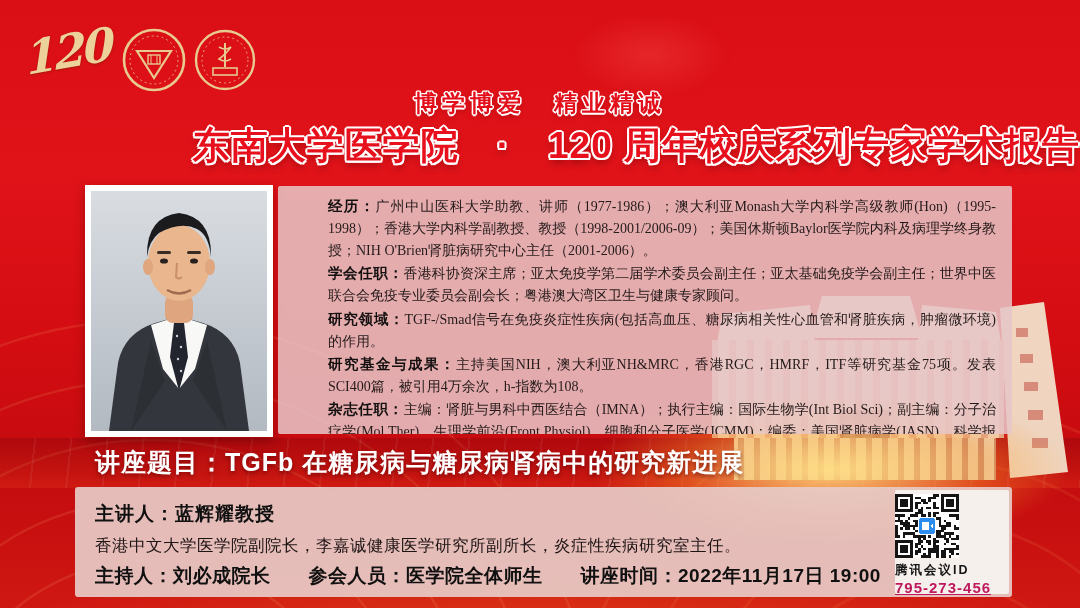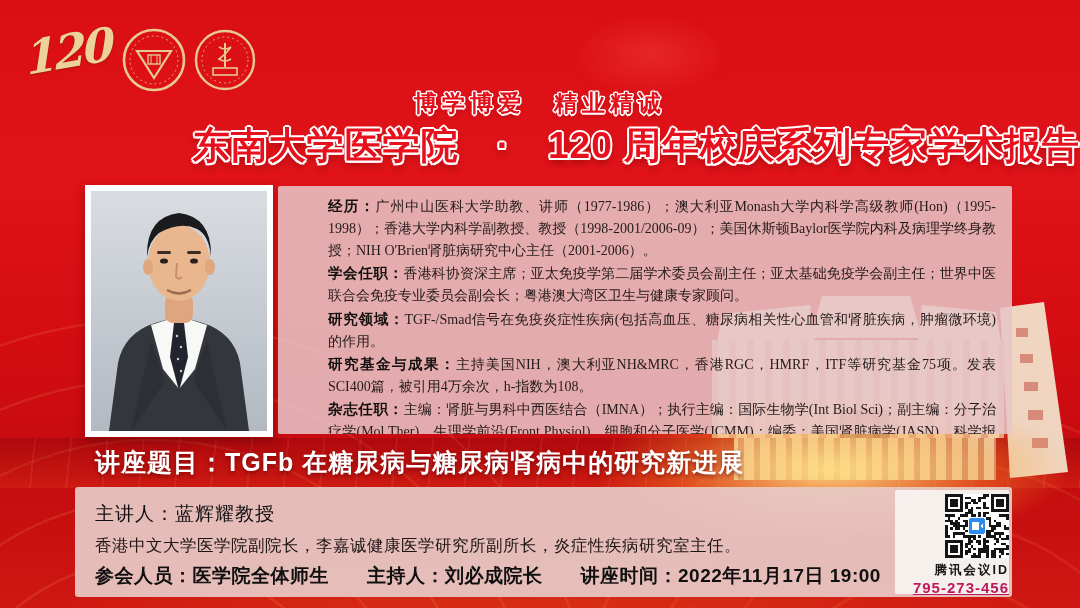--- a/index.html
+++ b/index.html
@@ -46,27 +46,27 @@
   .bio p{ font:14px/1.58 "Liberation Serif", serif; color:#241a1a; text-align:justify;margin-left:34px;}
   .bio b{ font-family:"Liberation Sans", sans-serif; font-size:14.5px; color:#141010; letter-spacing:.5px;}
 
   
   .lecture{ left:95px; top:446px; z-index:4; font-size:25px; font-weight:800; color:#fff;
     letter-spacing:1px; text-shadow:0 2px 4px rgba(90,0,0,.65); white-space:nowrap;}
 
   
   .footer{ left:75px; top:487px; width:937px; height:110px; z-index:6; border-radius:3px;
     background:rgba(231,203,199,.92); overflow:hidden;}
-  .f-row1{ position:absolute; left:20px; top:14px; font-size:19px; font-weight:400; color:#101010; letter-spacing:1px;}
+  .f-row1{ position:absolute; left:20px; top:14px; font-size:19px; font-weight:700; color:#101010; letter-spacing:1px;}
   .f-row2{ position:absolute; left:20px; top:48px; font:16.5px "Liberation Serif", serif; color:#1d1414; letter-spacing:.5px;}
   .f-row3{ position:absolute; left:20px; top:76px; display:flex; gap:38px; font-size:19px; font-weight:800; color:#101010; letter-spacing:.5px; white-space:nowrap;}
 
   
   .qr-card{ position:absolute; right:3px; top:3px; width:114px; height:104px; border-radius:2px;
-    background:rgba(247,241,239,.96); text-align:right;}
+    background:rgba(247,241,239,.96); text-align:left;}
   .qr-card svg.qr{ width:64px; height:64px; margin-top:4px; }
   .qr-label{ font-size:12.5px; font-weight:800; color:#151515; letter-spacing:2px; margin-top:0;}
   .qr-id{ font-size:15px; font-weight:800; color:#be185d; letter-spacing:1px;text-decoration:underline;}
 </style>
 </head>
 <body>
 
 <div class="poster">
 
   <svg class="abs arcs" viewBox="0 0 1080 608">
@@ -184,22 +184,22 @@
   <div class="abs lecture">
     <span>讲座题目：</span><span>TGFb 在糖尿病与糖尿病肾病中的研究新进展</span>
   </div>
 
   <div class="abs footer">
     <div class="f-row1">
       <span>主讲人：</span><span>蓝辉耀教授</span>
     </div>
     <div class="f-row2">香港中文大学医学院副院长，李嘉诚健康医学研究所副所长，炎症性疾病研究室主任。</div>
     <div class="f-row3">
+      <span><span>主持人：</span><span>刘必成院长</span></span>
       <span><span>参会人员：</span><span>医学院全体师生</span></span>
-      <span><span>主持人：</span><span>刘必成院长</span></span>
       <span><span>讲座时间：</span><span>2022年11月17日 19:00</span></span>
     </div>
 
     <div class="qr-card">
       <svg class="qr" viewBox="0 0 25 25" shape-rendering="crispEdges">
         <rect width="25" height="25" fill="#fff"></rect>
         <path id="qr-mods" fill="#151515" d="M15 0h1v1h-1zM16 0h1v1h-1zM8 1h1v1h-1zM9 1h1v1h-1zM13 1h1v1h-1zM14 1h1v1h-1zM15 1h1v1h-1zM10 2h1v1h-1zM11 2h1v1h-1zM13 2h1v1h-1zM8 3h1v1h-1zM9 3h1v1h-1zM11 3h1v1h-1zM12 3h1v1h-1zM15 3h1v1h-1zM8 4h1v1h-1zM15 4h1v1h-1zM8 5h1v1h-1zM10 5h1v1h-1zM12 5h1v1h-1zM13 5h1v1h-1zM15 5h1v1h-1zM16 5h1v1h-1zM9 6h1v1h-1zM10 6h1v1h-1zM8 7h1v1h-1zM9 7h1v1h-1zM10 7h1v1h-1zM13 7h1v1h-1zM15 7h1v1h-1zM16 7h1v1h-1zM0 8h1v1h-1zM1 8h1v1h-1zM2 8h1v1h-1zM3 8h1v1h-1zM6 8h1v1h-1zM7 8h1v1h-1zM8 8h1v1h-1zM10 8h1v1h-1zM11 8h1v1h-1zM13 8h1v1h-1zM15 8h1v1h-1zM21 8h1v1h-1zM22 8h1v1h-1zM23 8h1v1h-1zM24 8h1v1h-1zM1 9h1v1h-1zM5 9h1v1h-1zM16 9h1v1h-1zM17 9h1v1h-1zM24 9h1v1h-1zM0 10h1v1h-1zM1 10h1v1h-1zM2 10h1v1h-1zM4 10h1v1h-1zM7 10h1v1h-1zM8 10h1v1h-1zM17 10h1v1h-1zM19 10h1v1h-1zM2 11h1v1h-1zM3 11h1v1h-1zM4 11h1v1h-1zM5 11h1v1h-1zM8 11h1v1h-1zM17 11h1v1h-1zM20 11h1v1h-1zM21 11h1v1h-1zM0 12h1v1h-1zM3 12h1v1h-1zM4 12h1v1h-1zM5 12h1v1h-1zM6 12h1v1h-1zM7 12h1v1h-1zM8 12h1v1h-1zM17 12h1v1h-1zM18 12h1v1h-1zM19 12h1v1h-1zM20 12h1v1h-1zM21 12h1v1h-1zM23 12h1v1h-1zM0 13h1v1h-1zM2 13h1v1h-1zM4 13h1v1h-1zM5 13h1v1h-1zM7 13h1v1h-1zM18 13h1v1h-1zM19 13h1v1h-1zM23 13h1v1h-1zM24 13h1v1h-1zM0 14h1v1h-1zM8 14h1v1h-1zM16 14h1v1h-1zM17 14h1v1h-1zM18 14h1v1h-1zM0 15h1v1h-1zM3 15h1v1h-1zM4 15h1v1h-1zM5 15h1v1h-1zM6 15h1v1h-1zM7 15h1v1h-1zM16 15h1v1h-1zM17 15h1v1h-1zM19 15h1v1h-1zM20 15h1v1h-1zM21 15h1v1h-1zM22 15h1v1h-1zM0 16h1v1h-1zM1 16h1v1h-1zM3 16h1v1h-1zM7 16h1v1h-1zM8 16h1v1h-1zM9 16h1v1h-1zM10 16h1v1h-1zM11 16h1v1h-1zM13 16h1v1h-1zM16 16h1v1h-1zM17 16h1v1h-1zM18 16h1v1h-1zM19 16h1v1h-1zM21 16h1v1h-1zM24 16h1v1h-1zM9 17h1v1h-1zM11 17h1v1h-1zM15 17h1v1h-1zM19 17h1v1h-1zM20 17h1v1h-1zM22 17h1v1h-1zM23 17h1v1h-1zM24 17h1v1h-1zM9 18h1v1h-1zM10 18h1v1h-1zM12 18h1v1h-1zM13 18h1v1h-1zM15 18h1v1h-1zM16 18h1v1h-1zM20 18h1v1h-1zM8 19h1v1h-1zM9 19h1v1h-1zM13 19h1v1h-1zM15 19h1v1h-1zM19 19h1v1h-1zM22 19h1v1h-1zM23 19h1v1h-1zM8 20h1v1h-1zM10 20h1v1h-1zM15 20h1v1h-1zM16 20h1v1h-1zM24 20h1v1h-1zM9 21h1v1h-1zM11 21h1v1h-1zM13 21h1v1h-1zM14 21h1v1h-1zM15 21h1v1h-1zM16 21h1v1h-1zM19 21h1v1h-1zM20 21h1v1h-1zM21 21h1v1h-1zM22 21h1v1h-1zM23 21h1v1h-1zM24 21h1v1h-1zM8 22h1v1h-1zM9 22h1v1h-1zM13 22h1v1h-1zM14 22h1v1h-1zM15 22h1v1h-1zM16 22h1v1h-1zM18 22h1v1h-1zM19 22h1v1h-1zM21 22h1v1h-1zM22 22h1v1h-1zM8 23h1v1h-1zM11 23h1v1h-1zM13 23h1v1h-1zM16 23h1v1h-1zM18 23h1v1h-1zM19 23h1v1h-1zM22 23h1v1h-1zM24 23h1v1h-1zM10 24h1v1h-1zM11 24h1v1h-1zM12 24h1v1h-1zM13 24h1v1h-1zM16 24h1v1h-1zM18 24h1v1h-1zM19 24h1v1h-1zM21 24h1v1h-1z"></path>
         <g fill="none" stroke="#151515" stroke-width="1">
           <rect x="0.5" y="0.5" width="6" height="6"></rect>
           <rect x="18.5" y="0.5" width="6" height="6"></rect>

